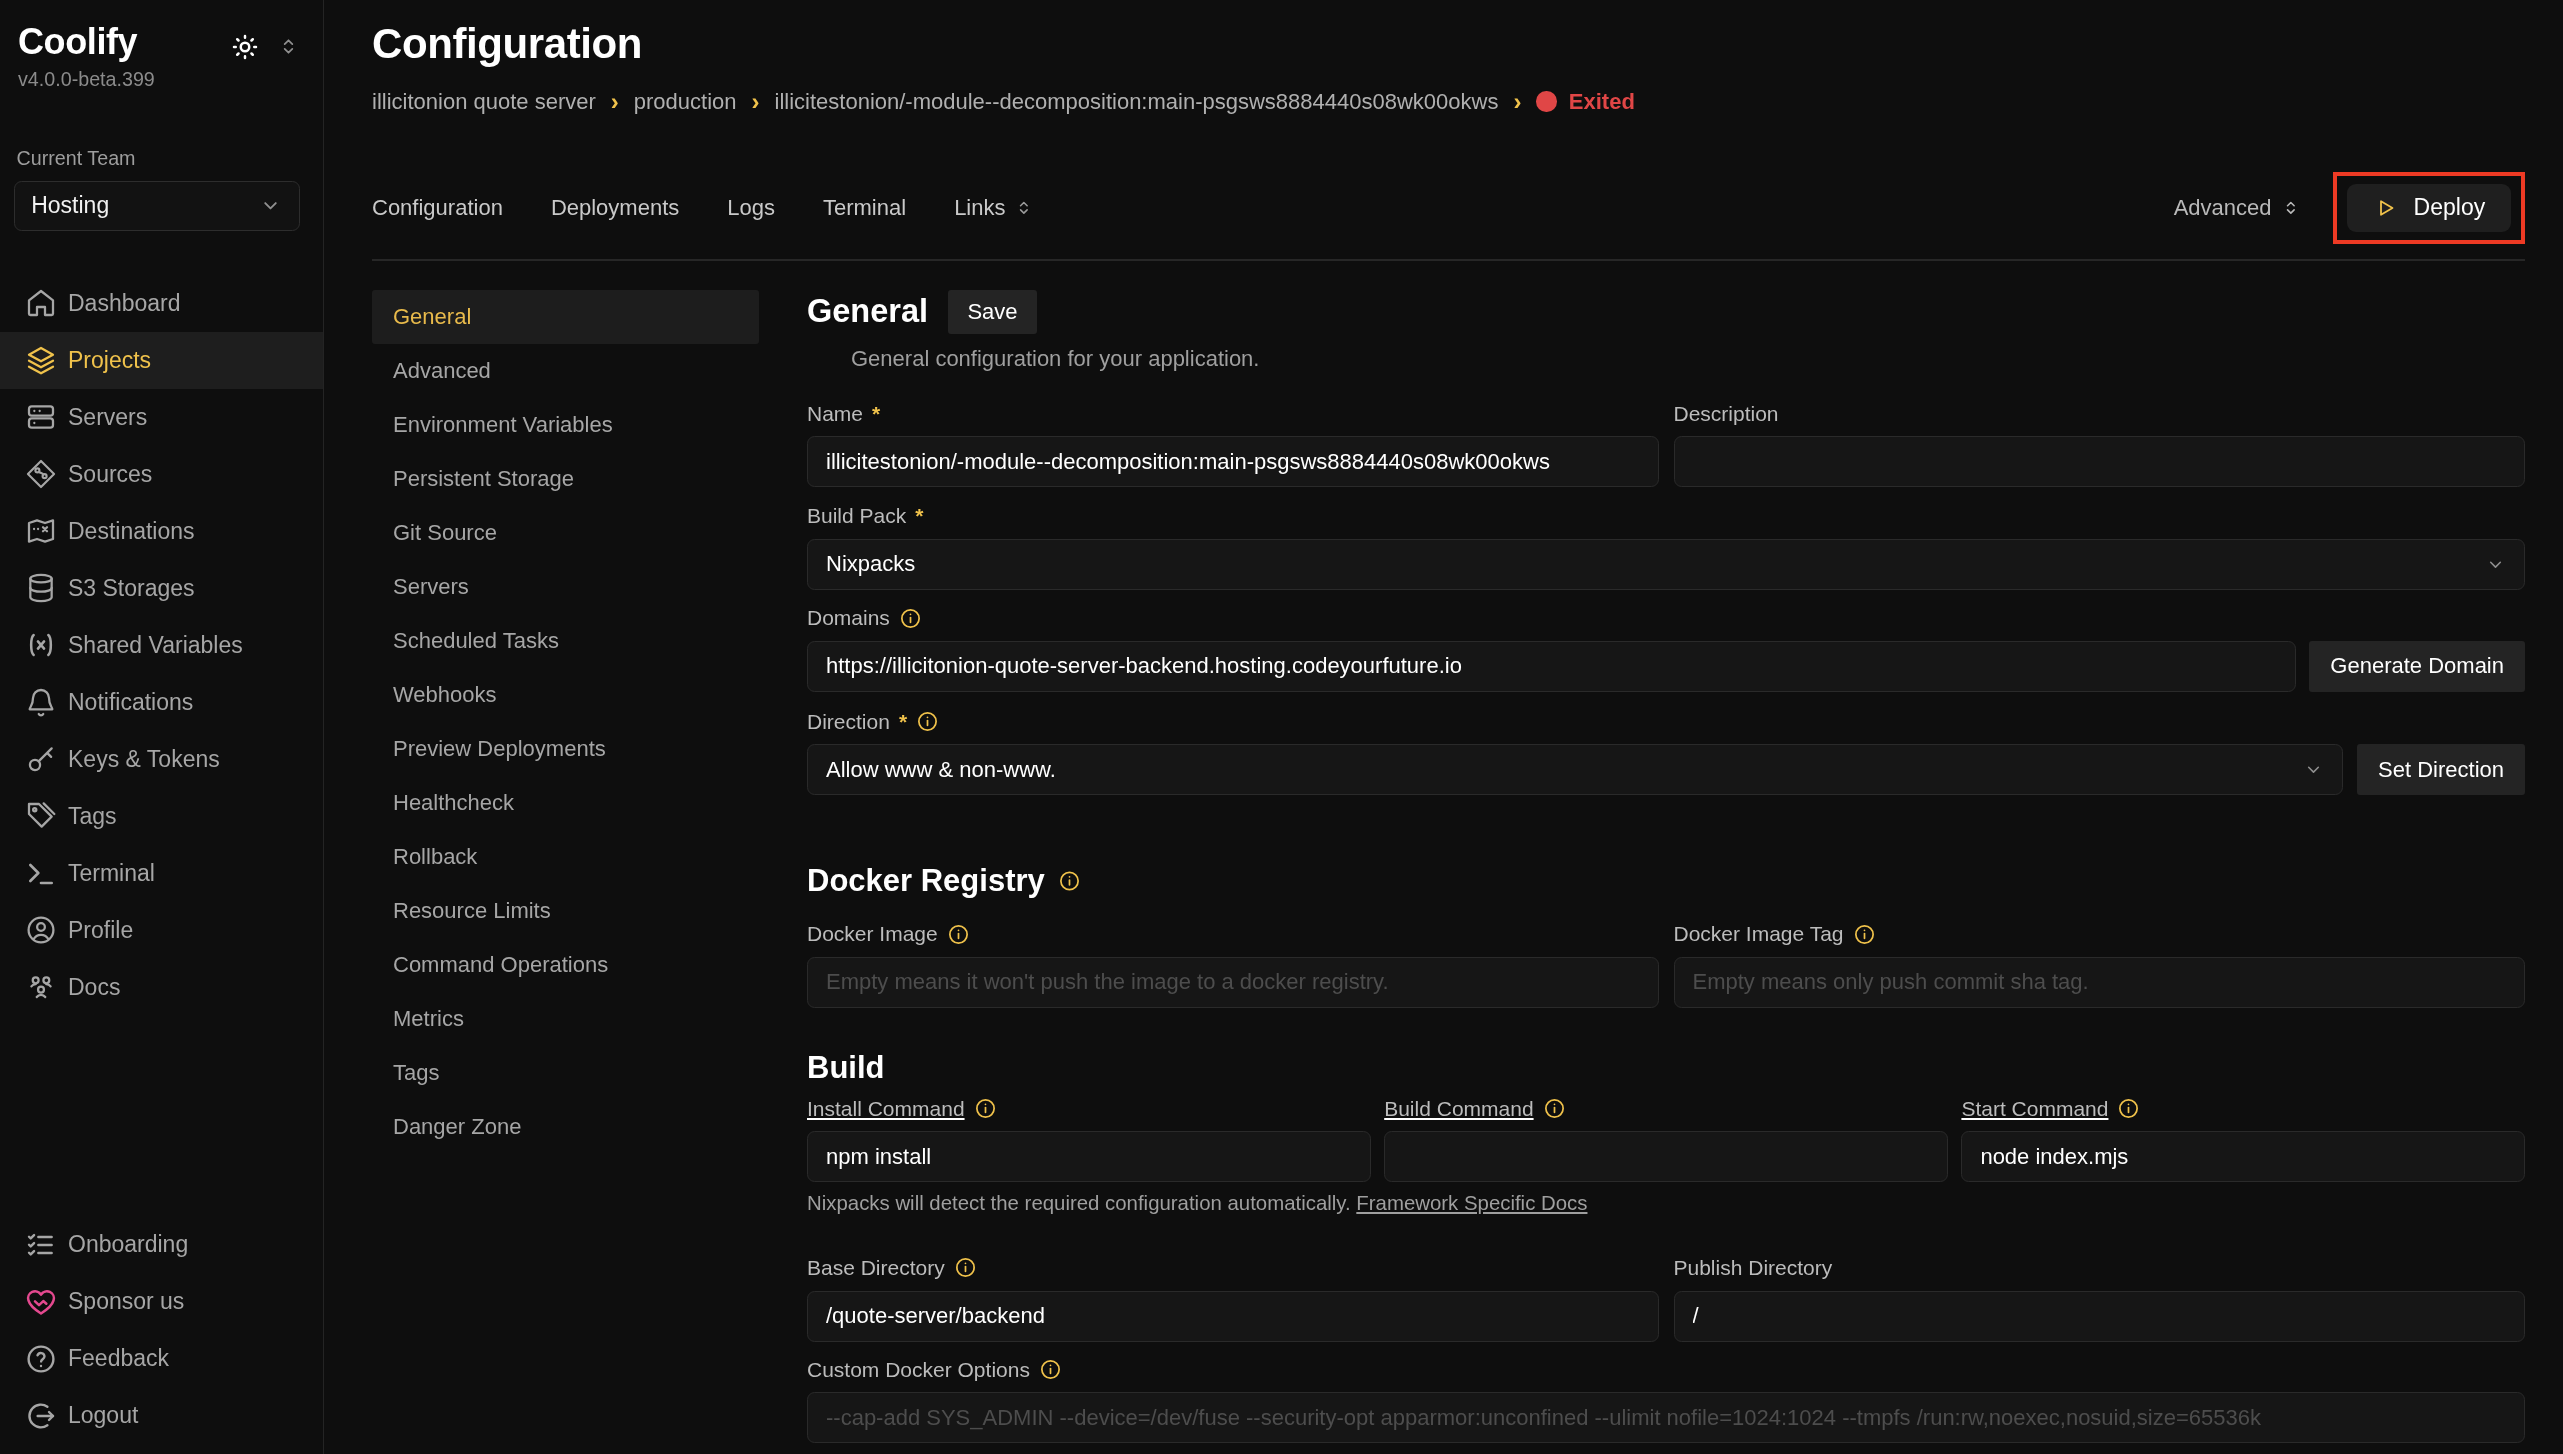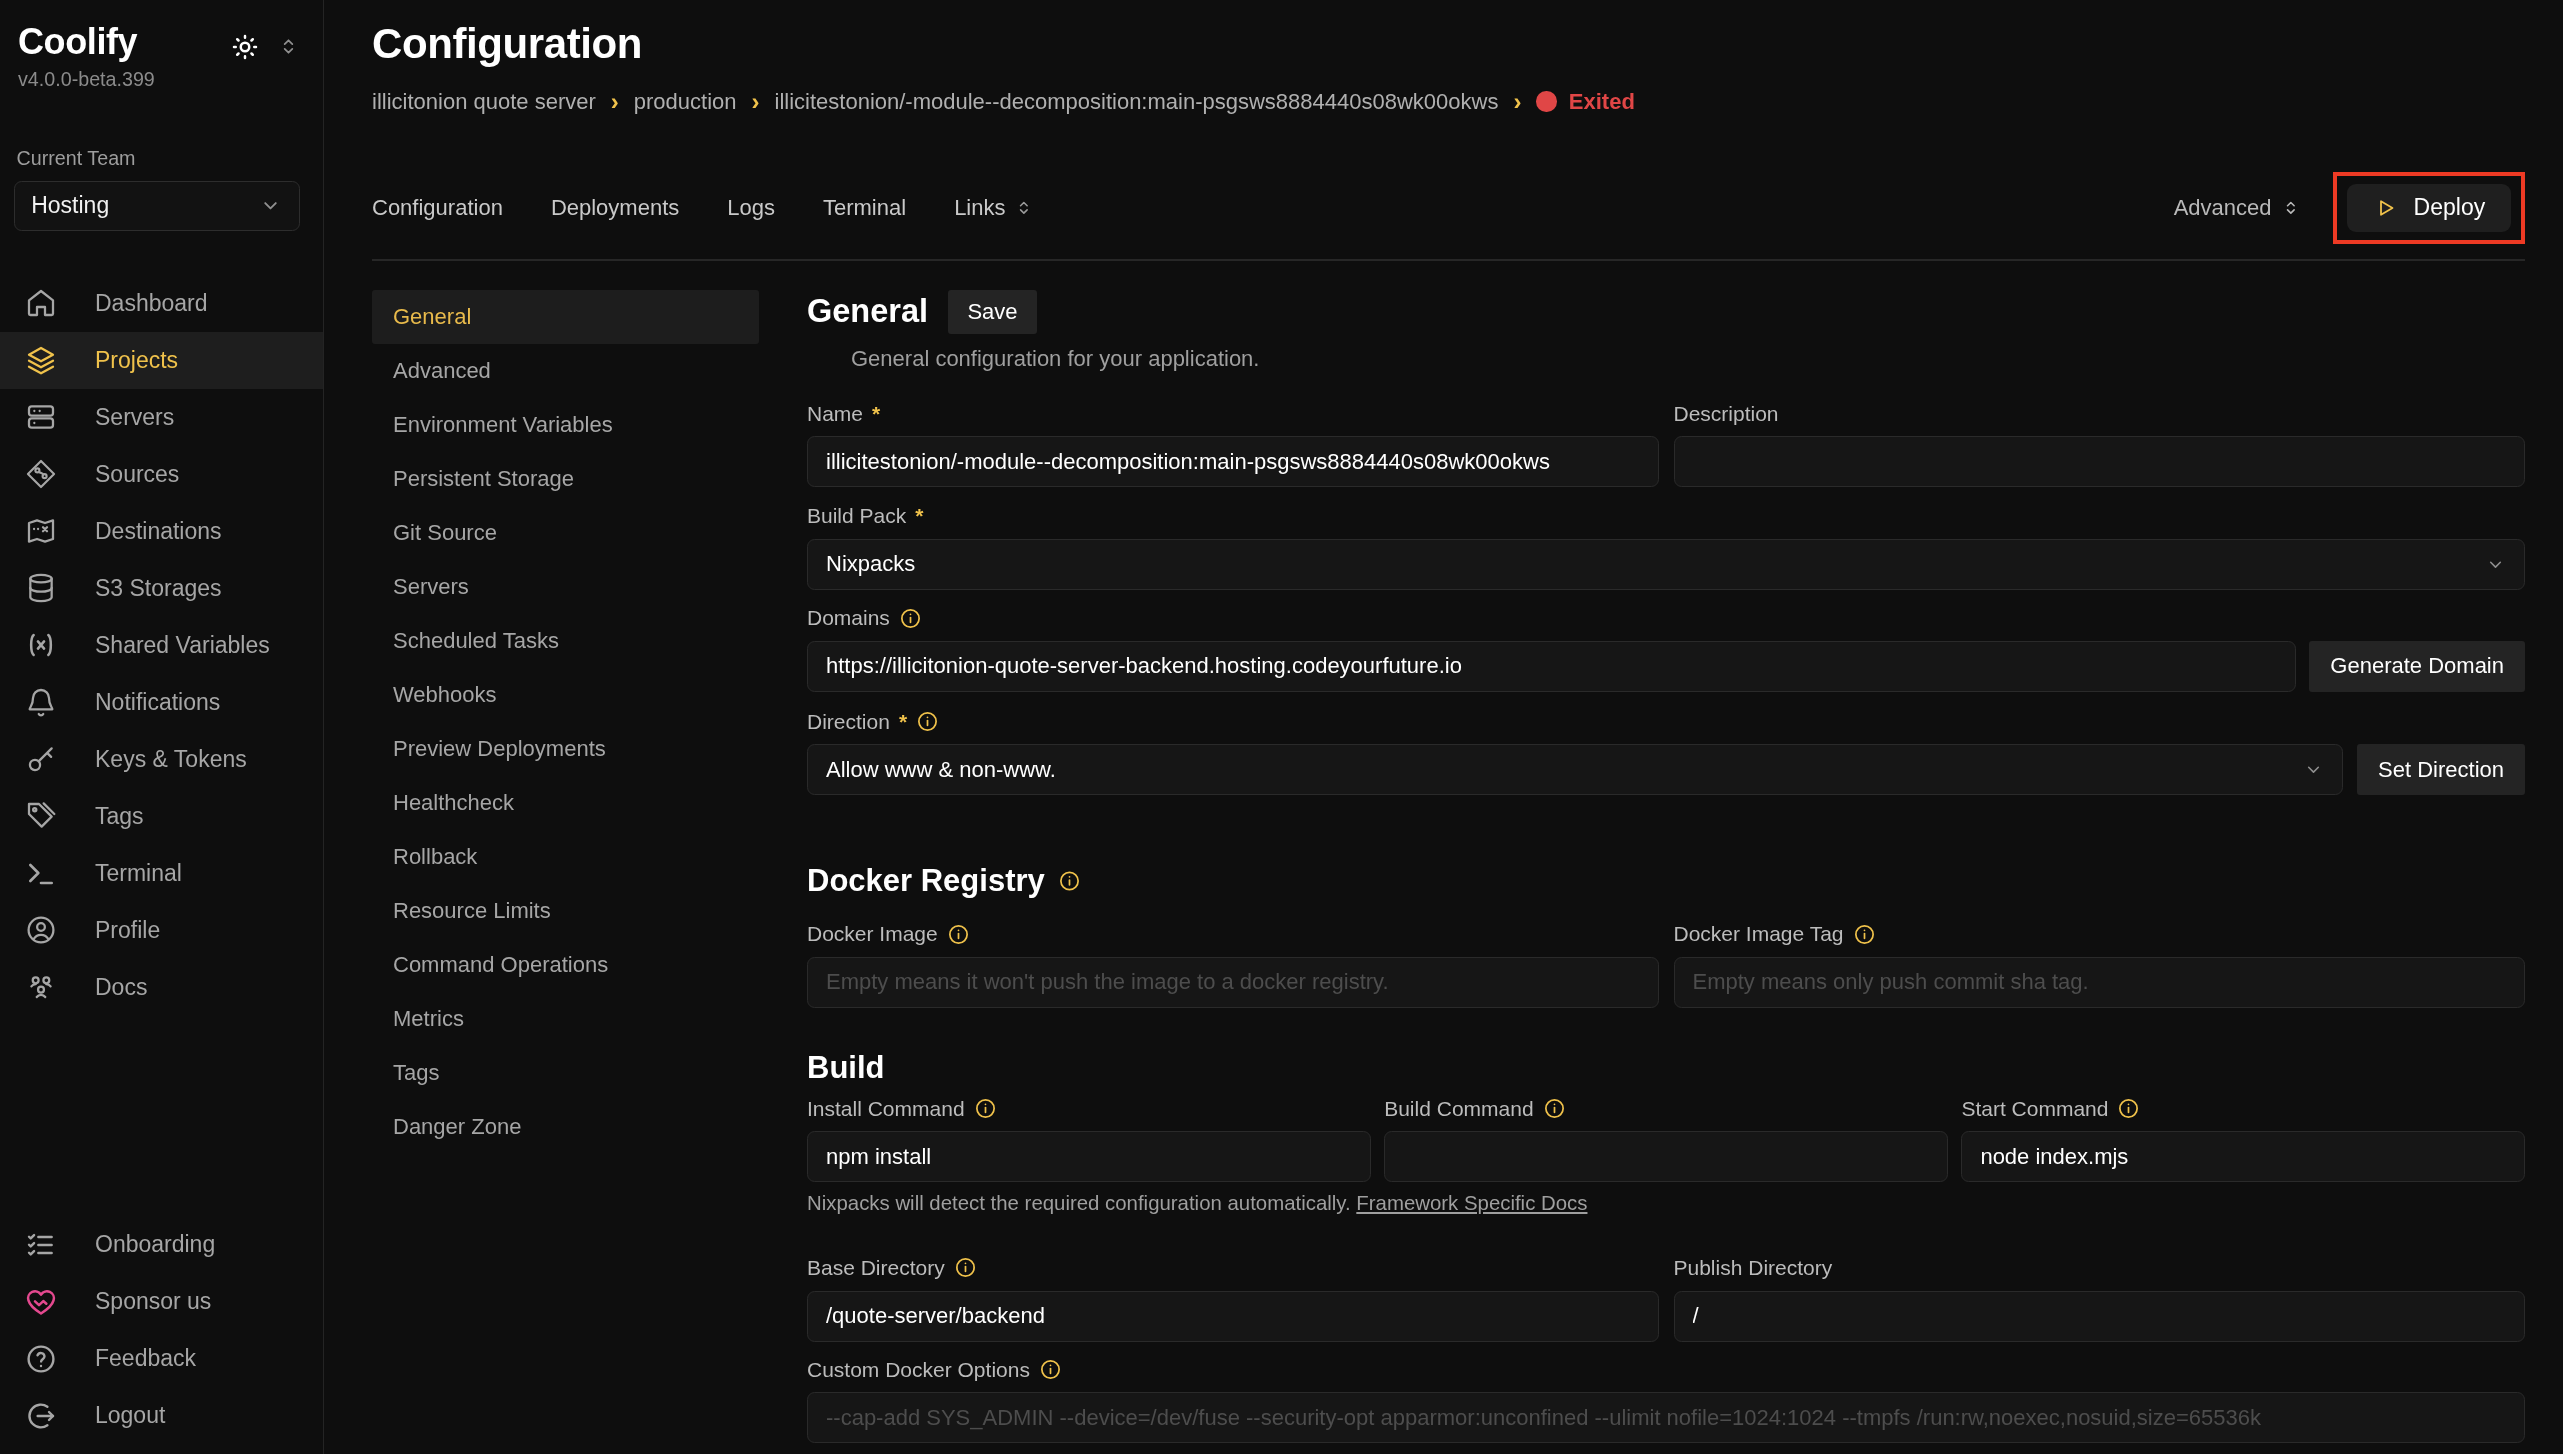--- a/index.html
+++ b/index.html
@@ -22,21 +22,21 @@
   .logo-icons { margin-left:auto; display:flex; align-items:center; gap:16.6px; margin-top:10.6px; }
   .version { padding-left:18px; margin-top:6px; font-size:19.7px; color:#8b8b8b; }
   .team-label { padding-left:16.6px; margin-top:56px; font-size:19.7px; color:#9d9d9d; }
   .team-select {
     margin:10.6px 23px 0 13.6px; height:50px; border:1.5px solid #2d2d2d; border-radius:7.6px;
     display:flex; align-items:center; justify-content:space-between; padding:0 16.6px;
     font-size:23px; color:#f1f1f1; background:#121212;
   }
   .nav { margin-top:44px; display:flex; flex-direction:column; }
   .nav-item {
-    height:57px; display:flex; align-items:center; gap:37px; padding-left:23px;
+    height:57px; display:flex; align-items:center; gap:10px; padding-left:23px;
     font-size:23px; color:#a6a6a6; cursor:pointer;
   }
   .nav-item .ico { width:35px; height:35px; color:#a6a6a6; }
   .nav-item.active { background:#1e1e1e; color:#f0c24b; }
   .nav-item.active .ico { color:#f0c24b; }
   .nav-item .pink { color:#e4498f; }
   .nav-footer { margin-top:auto; display:flex; flex-direction:column; }
 
   
   .main { flex:1; padding:19.7px 38px 0 48px; display:flex; flex-direction:column; }
@@ -83,21 +83,21 @@
   .req { color:#f0c24b; font-weight:700; }
   .info { width:23px; height:23px; color:#f0c24b; }
   .field input, .selectbox {
     width:100%; height:51px; background:#161616; border:1.5px solid #2a2a2a; border-radius:7.6px;
     padding:0 18px; font-size:22px; color:#fff; font-family:inherit;
   }
   .field input::placeholder { color:#4d4d4d; }
   .selectbox { display:flex; align-items:center; justify-content:space-between; cursor:pointer; }
   .selectbox .chev { color:#8f8f8f; }
   .grid2 { display:grid; grid-template-columns:1fr 1fr; gap:15px; }
-  .grid3 { display:grid; grid-template-columns:1fr 1fr 1fr; gap:13.6px; }
+  .grid3 { display:grid; grid-template-columns:1fr 1fr 1fr; gap:13.6px;text-decoration:underline; }
   .inline { display:flex; gap:13.6px; align-items:stretch; }
   .inline .grow { flex:1; min-width:0; }
   .inline .btn { height:auto; }
   .section-h { display:flex; align-items:center; gap:13.6px; font-size:31px; font-weight:800; }
   .note { font-size:20.4px; color:#9f9f9f; }
   .note a { color:#9f9f9f; }
 
   .mt22 { margin-top:16.6px; } .mt24 { margin-top:18px; } .mt40 { margin-top:30px; }
   .mt56 { margin-top:42px; } .mt90 { margin-top:68px; } .mt14 { margin-top:10.6px; }
   .mt13 { margin-top:9.8px; } .mt54 { margin-top:41px; } .mt21 { margin-top:16px; } .mt30 { margin-top:23px; }

